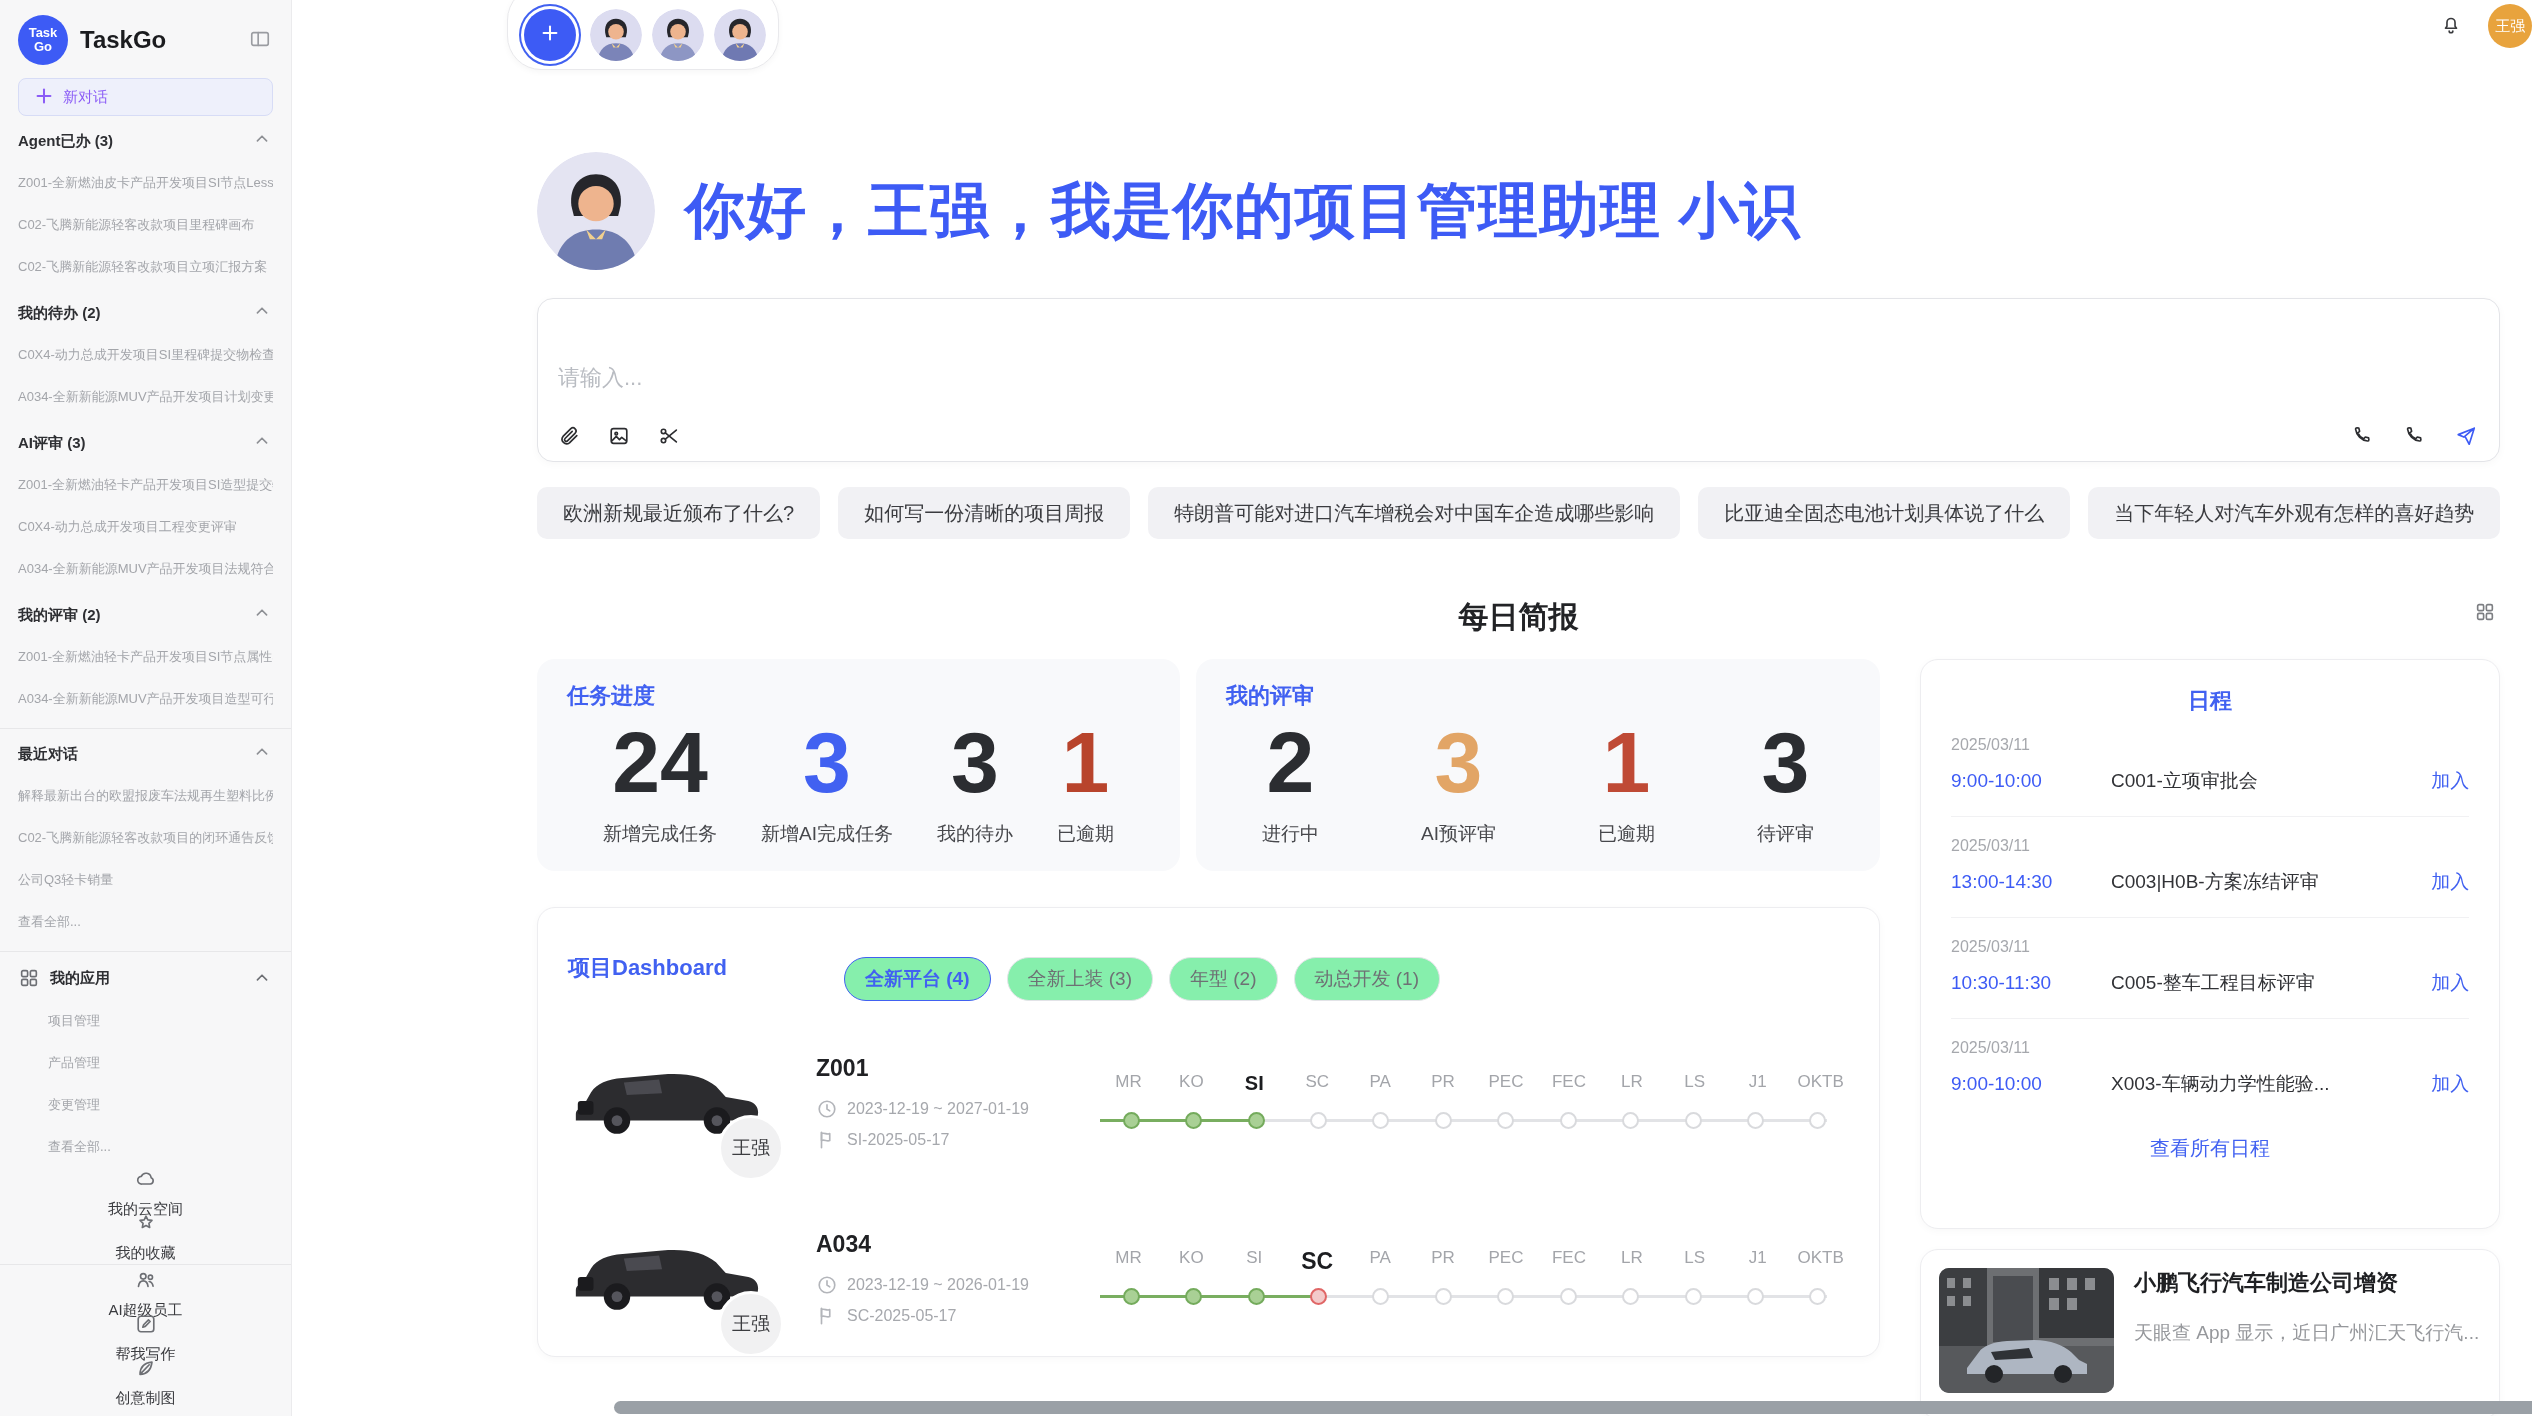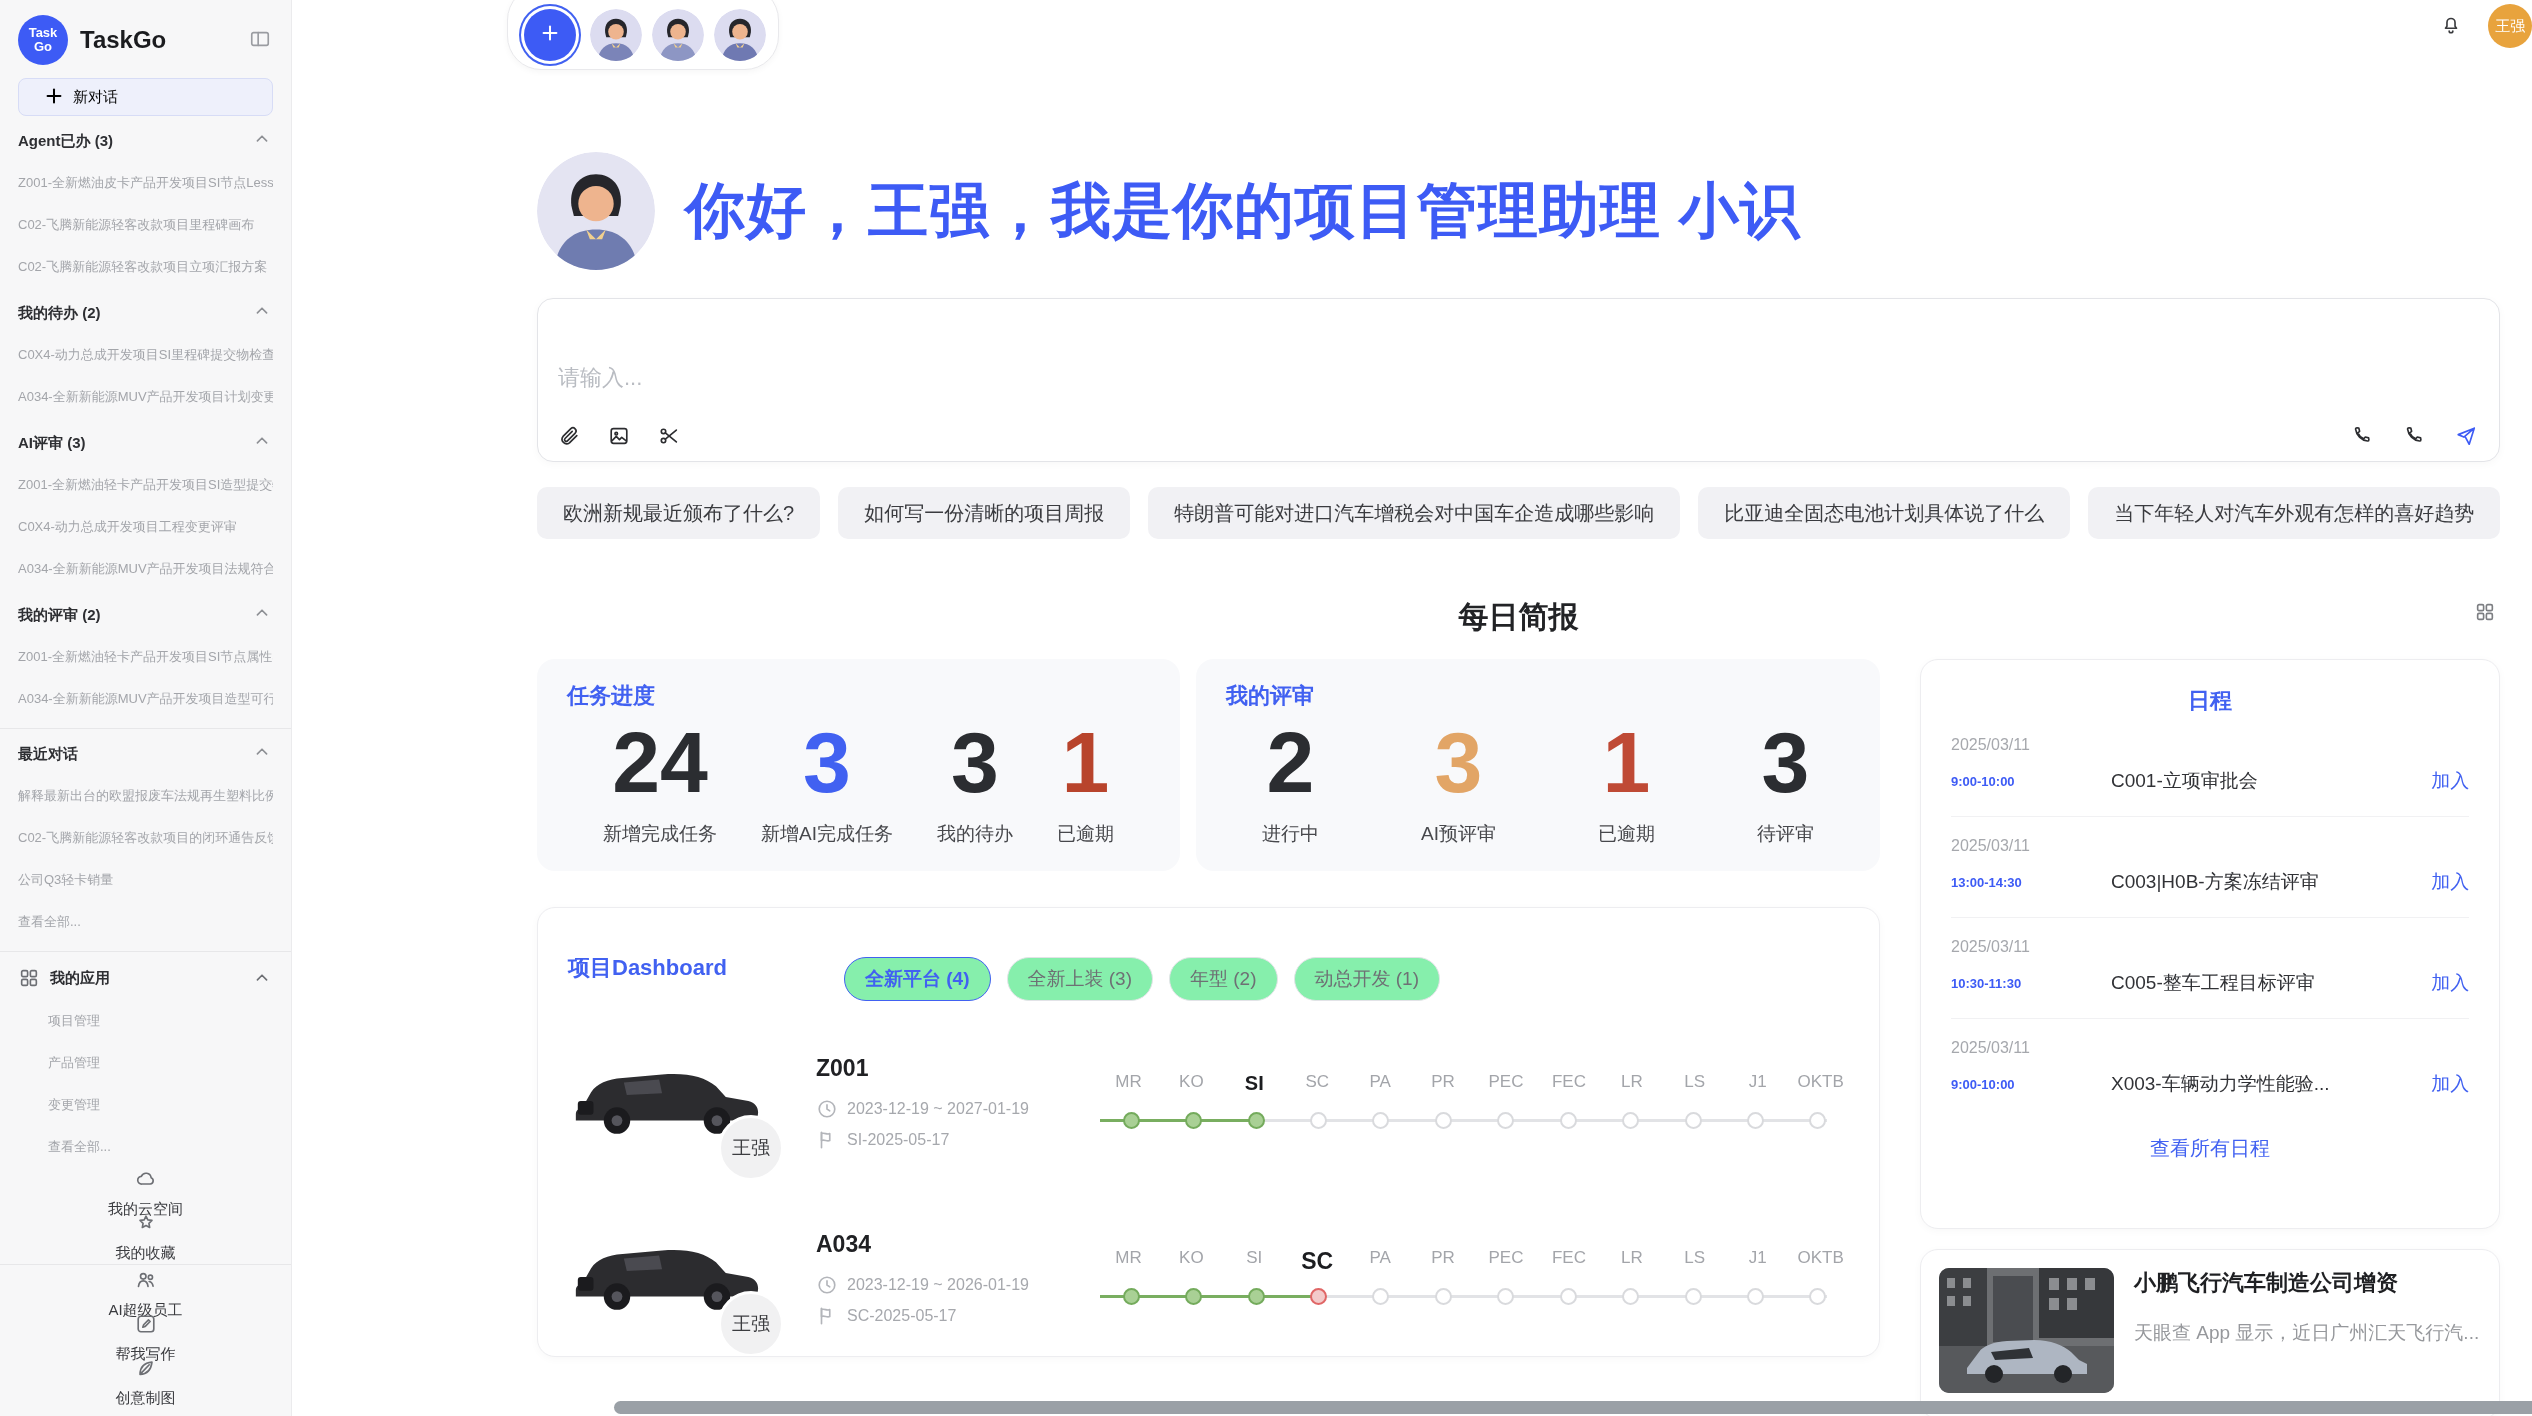--- a/index.html
+++ b/index.html
@@ -11,21 +11,21 @@
   .sidebar { width:292px; height:100%; background:#f7f7f8; border-right:1px solid #ebebed;
     padding:12px 18px 0 18px; flex-shrink:0; overflow:hidden; position:relative; }
   .logo-row { display:flex; align-items:center; height:56px; position:relative; }
   .logo-circle { width:50px; height:50px; border-radius:50%; background:#3d5bf5; color:#fff;
     display:flex; flex-direction:column; align-items:center; justify-content:center;
     font-size:13px; line-height:14px; font-weight:600; }
   .app-title { font-size:24px; font-weight:700; color:#1b1c1f; margin-left:12px; }
   .collapse-btn { position:absolute; right:2px; top:16px; color:#9a9ca1; cursor:pointer; }
   .new-chat { margin-top:10px; height:38px; border:1px solid #d7dcf6; background:#eef0fb;
     border-radius:8px; display:flex; align-items:center; justify-content:flex-start;
-    padding-left:24px; color:#000000; font-size:15px; gap:8px; cursor:pointer; }
+    padding-left:14px; color:#8b5cf6; font-size:15px; gap:8px; cursor:pointer; }
   .side-sec-head { display:flex; align-items:center; justify-content:space-between;
     height:42px; margin-top:4px; }
   .side-sec-title { font-size:15px; font-weight:600; color:#2e2f33; }
   .chev { color:#8e9095; }
   .side-item { height:42px; display:flex; align-items:center; font-size:13px; color:#a3a5aa;
     white-space:nowrap; overflow:hidden; cursor:pointer; }
   .side-divider { border:none; border-top:1px solid #e7e7e9; margin:8px -18px 4px -18px; }
   .apps-head { display:flex; align-items:center; height:44px; gap:10px; }
   .apps-head .side-sec-title { flex:1; }
   .apps-sub { padding-left:30px; }
@@ -120,21 +120,21 @@
   .dot.risk { background:#f3caca; border-color:#e06666; }
   .proj-row.partial { height:30px; margin-top:18px; overflow:hidden; align-items:flex-start; }
 
   .sched-card { background:#fff; border:1px solid #ededf0; border-radius:18px;
     padding:26px 30px 22px 30px; height:570px; box-shadow:0 2px 8px rgba(0,0,0,.03); }
   .sched-title { text-align:center; font-size:22px; font-weight:600; color:#4161f1; }
   .sched-entry { padding:20px 0 22px 0; border-bottom:1px solid #f1f1f3; }
   .sched-entry:last-of-type { border-bottom:none; }
   .sched-date { font-size:16px; color:#a6a8ad; }
   .sched-row { display:flex; align-items:center; margin-top:14px; }
-  .sched-time { width:160px; font-size:13px; color:#3d5bf5; font-weight:700; }
+  .sched-time { width:160px; font-size:19px; color:#3d5bf5; font-weight:400; }
   .sched-name { flex:1; font-size:19px; color:#313236; white-space:nowrap; overflow:hidden; }
   .sched-join { font-size:19px; color:#4161f1; cursor:pointer; }
   .sched-footer { text-align:center; font-size:20px; color:#4161f1; margin-top:16px;
     cursor:pointer; }
 
   .news-card { margin-top:20px; background:#fff; border:1px solid #ededf0; border-radius:18px;
     padding:18px; height:170px; overflow:hidden; display:flex; gap:20px;
     box-shadow:0 2px 8px rgba(0,0,0,.03); cursor:pointer; }
   .news-img { width:175px; height:125px; border-radius:10px; overflow:hidden; flex-shrink:0; }
   .news-title { font-size:22px; font-weight:700; color:#1f2023; }

